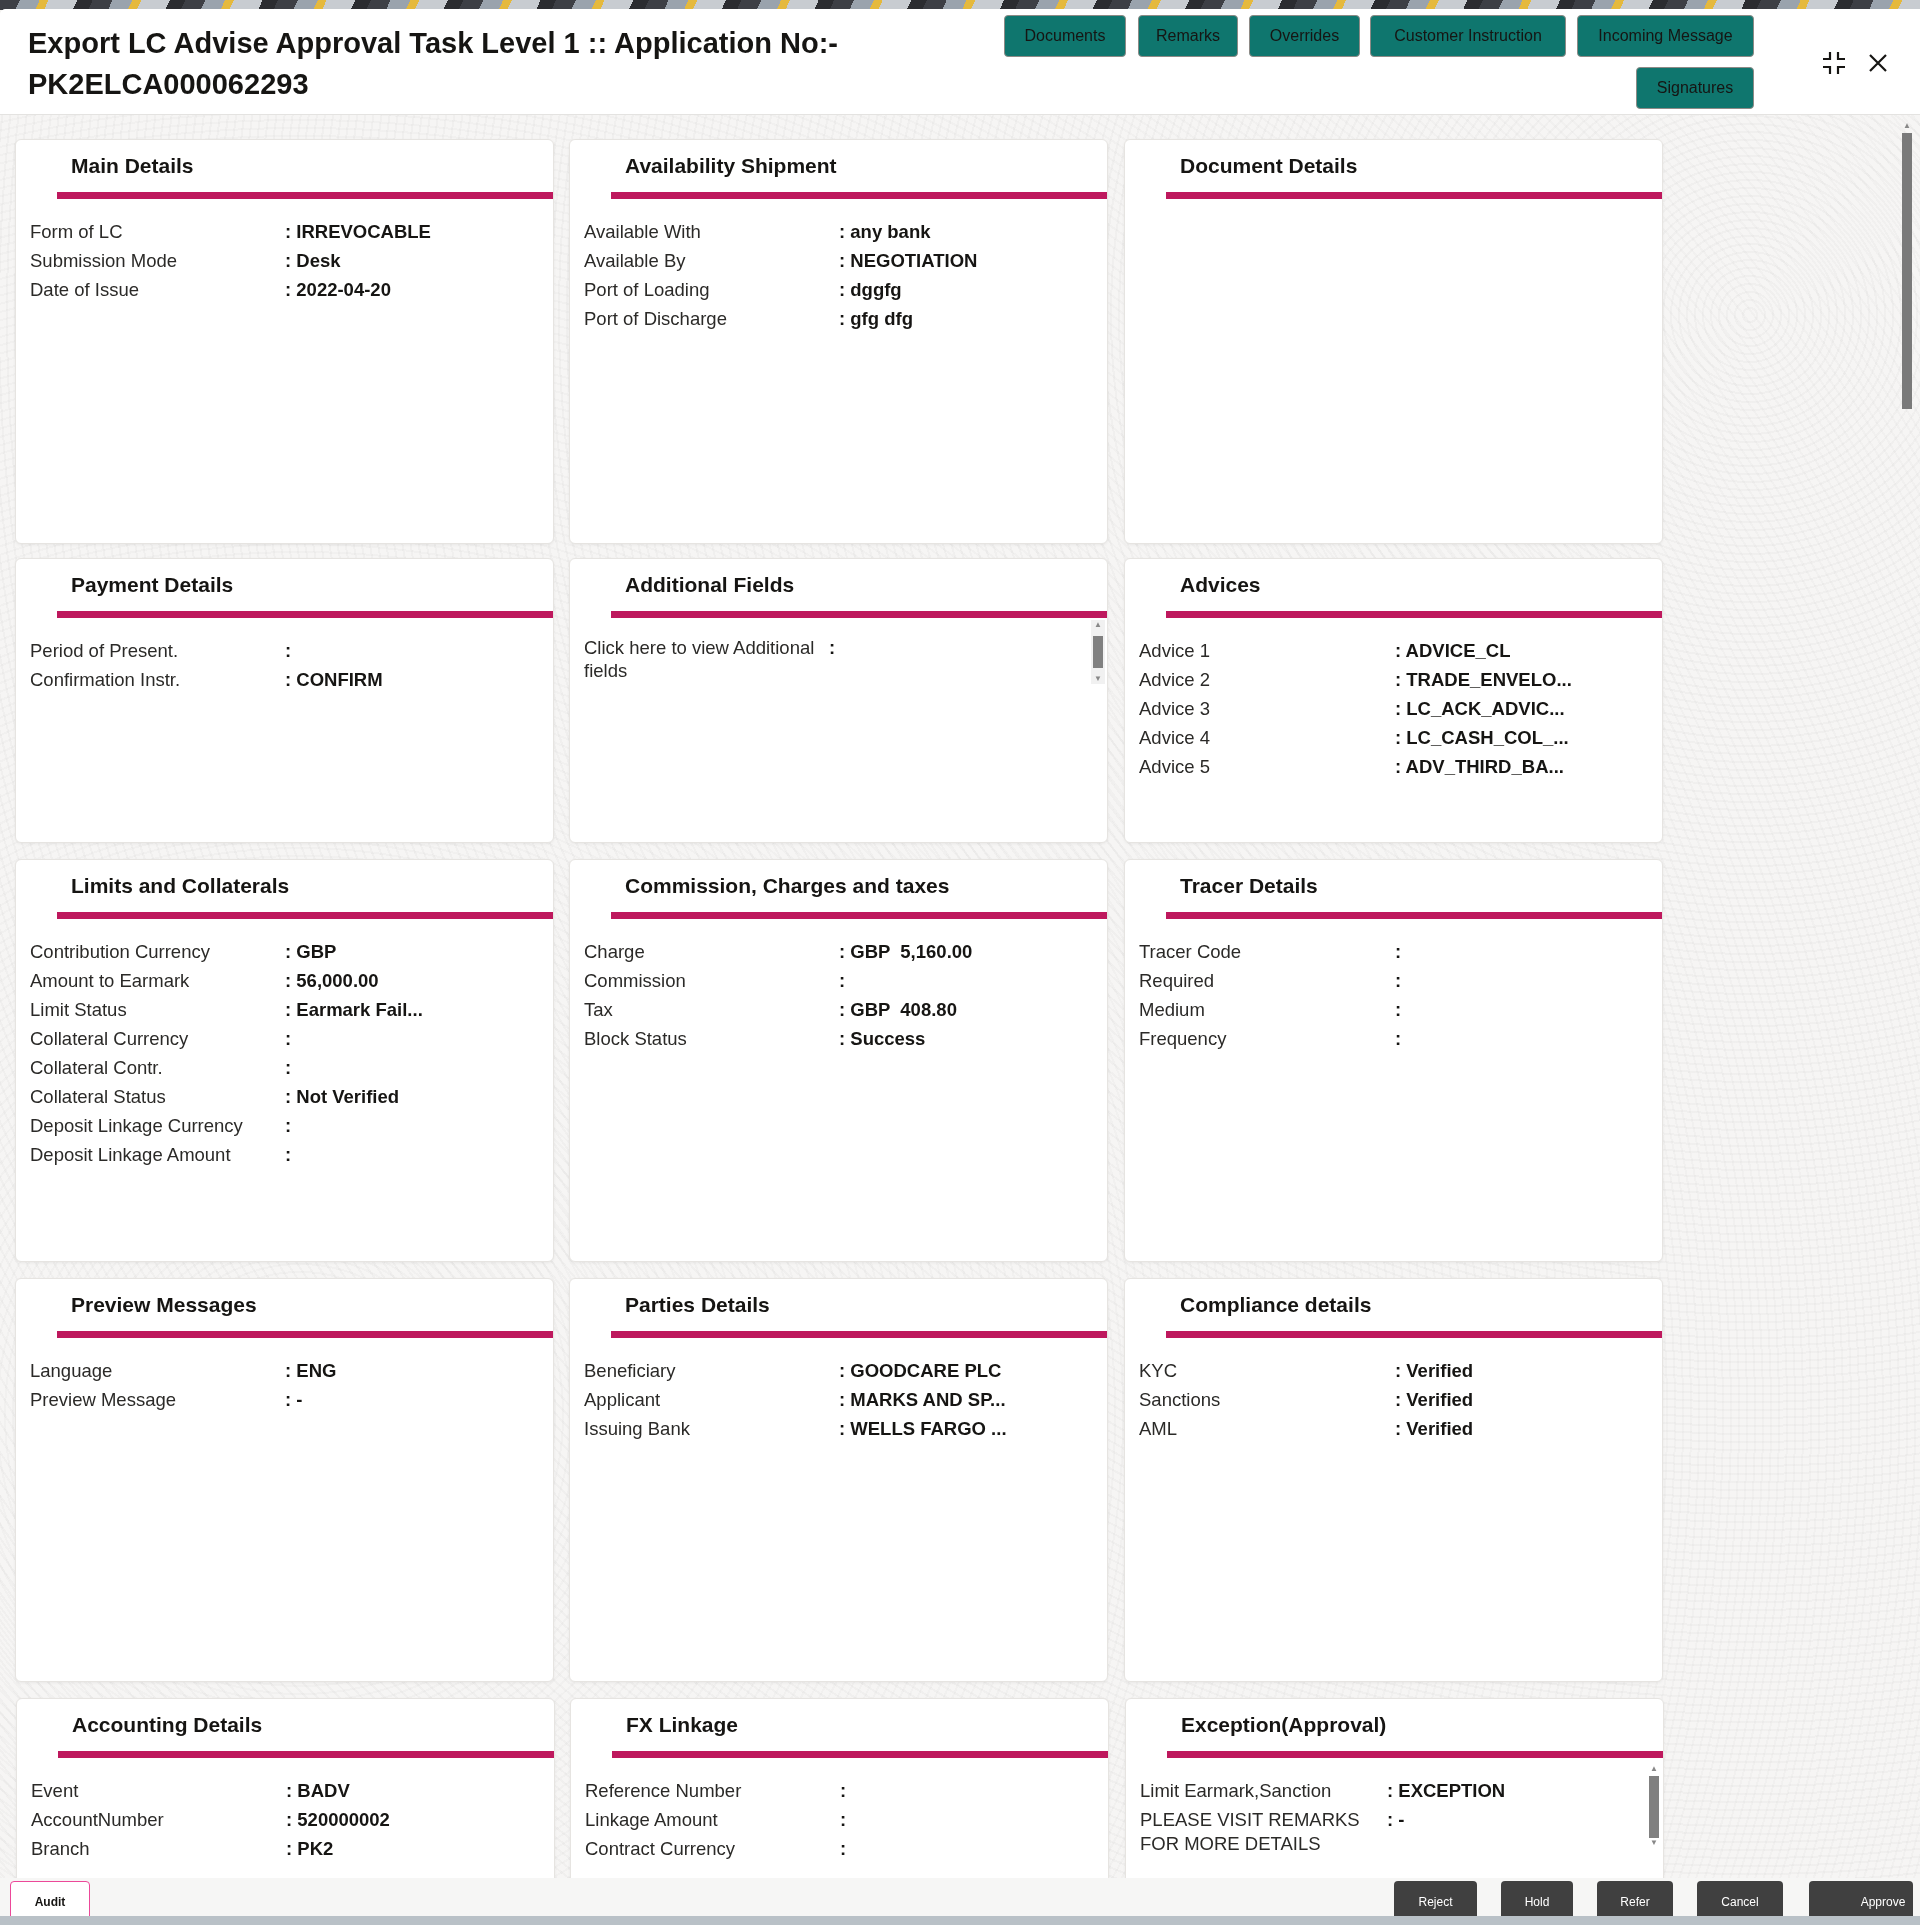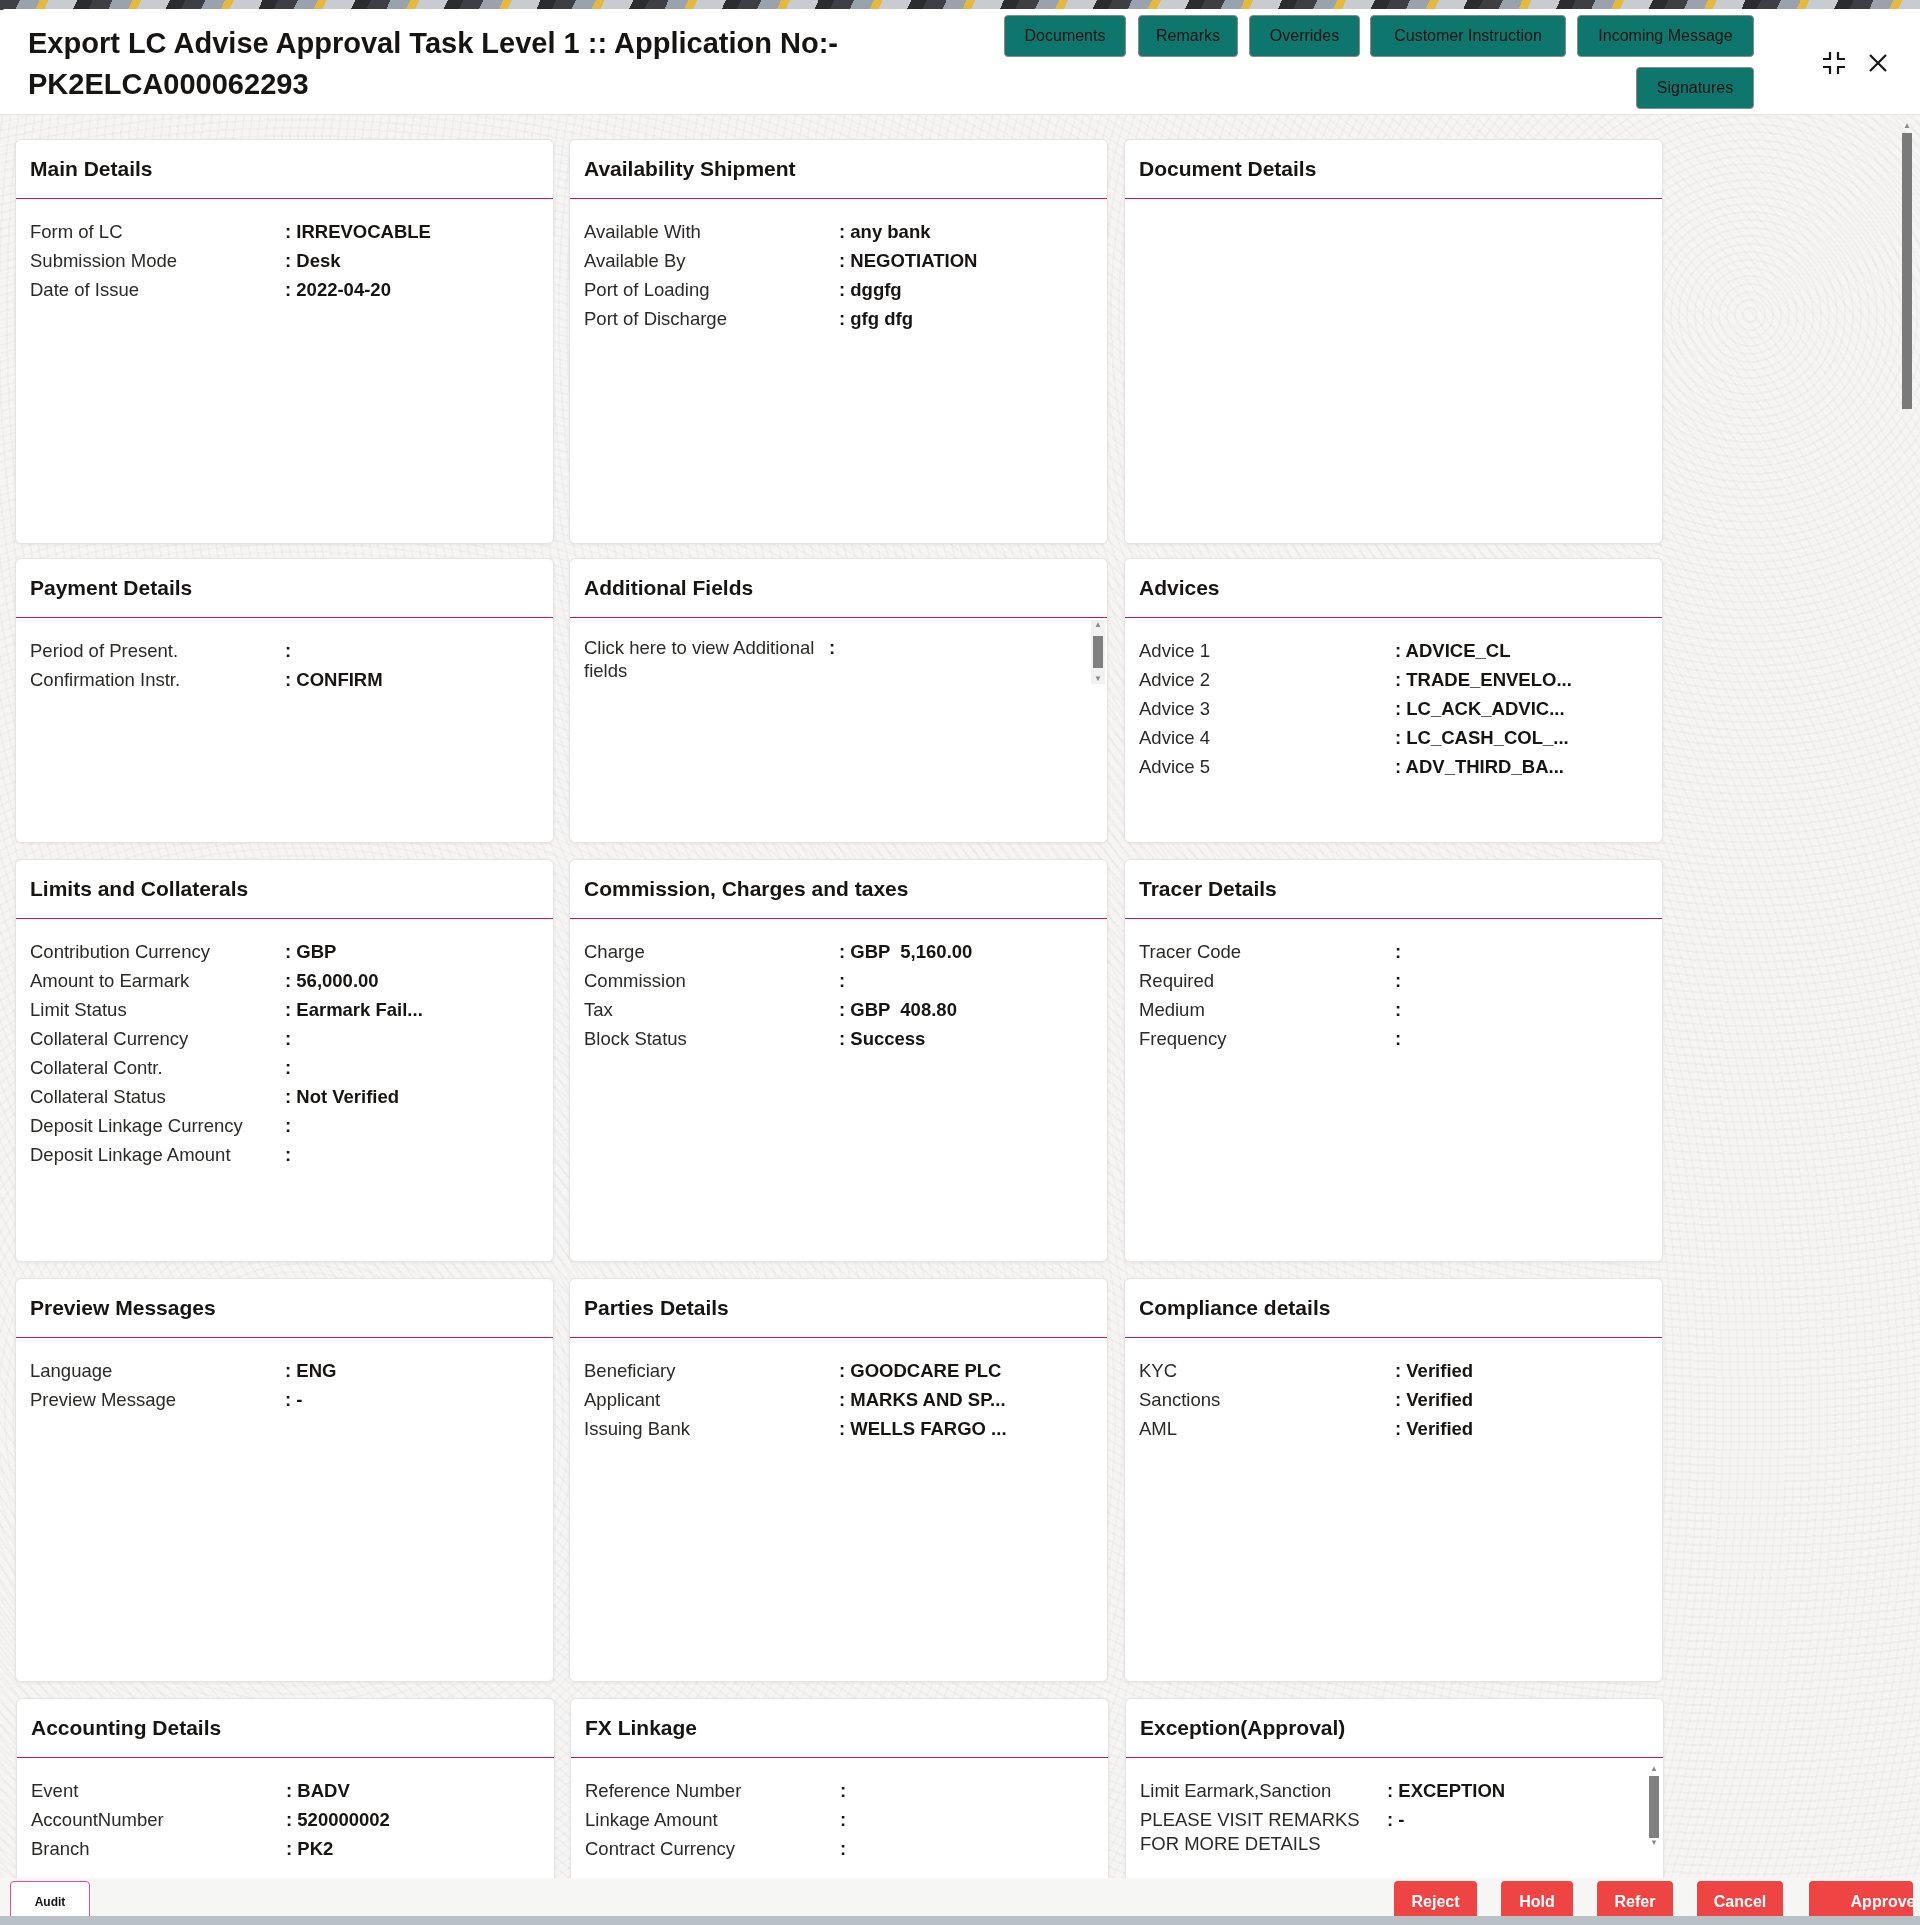--- a/index.html
+++ b/index.html
@@ -47,23 +47,23 @@
       repeating-radial-gradient(circle at 300px 1300px, transparent 0 6px, rgba(0,0,0,0.02) 6px 8px);
     overflow: hidden;
   }
   .card {
     position: absolute; width: 539px;
     background: #fff; border: 1px solid #e6e4e1; border-radius: 6px;
     box-shadow: 0 1px 3px rgba(0,0,0,0.06);
     overflow: hidden;
   }
   .card-head {
-    height: 59px; border-bottom: 1px solid #be185d;
+    height: 59px; border-bottom: 7px solid #be185d;
     padding: 0 14px; display: flex; align-items: center;
-    font-size: 21px; font-weight: bold; color: #161513;
+    font-size: 21px; font-weight: bold; color: #161513; margin-left: 41px;
   }
   .card-body { padding: 18px 14px 0 14px; position: relative; }
   .row { display: flex; font-size: 18.5px; line-height: 29px; }
   .row .lbl { width: 255px; color: #2b2a28; flex-shrink: 0; }
   .row .val { font-weight: bold; color: #161513; white-space: nowrap; }
   .col3 .row .lbl { width: 256px; }
   .mini-scroll {
     position: absolute; right: 2px; width: 14px; background: #f1f1f1;
   }
   .mini-scroll .thumb { position: absolute; left: 2px; width: 10px; background: #808080; }
@@ -71,21 +71,21 @@
   .main-scroll {
     position: absolute; right: 6px; top: 10px; width: 14px; height: 1740px;
   }
   .main-scroll .thumb { position: absolute; left: 2px; width: 10px; background: #7a7a7a; }
   .footer {
     position: absolute; left: 0; top: 1869px; width: 1920px; height: 47px;
     background: rgba(246,245,244,0.95);
   }
   .fbtn {
     position: absolute; top: 3px; height: 42px; border-radius: 4px;
-    background: #ef4444; color: #fff; font-weight: bold; font-size: 16px;
+    background: #404040; color: #fff; font-weight: normal; font-size: 12px;
     display: flex; align-items: center; justify-content: center; cursor: pointer;
   }
   .audit-btn {
     position: absolute; left: 10px; top: 3px; width: 80px; height: 42px;
     border: 1px solid #ec4899; border-radius: 4px; background: #fff;
     font-size: 12px; font-weight: bold; display: flex; align-items: center; justify-content: center; cursor: pointer;
   }
   .bottom-strip { position: absolute; left: 0; top: 1916px; width: 1920px; height: 9px; background: #b9c1c7; }
 </style>
 </head>

